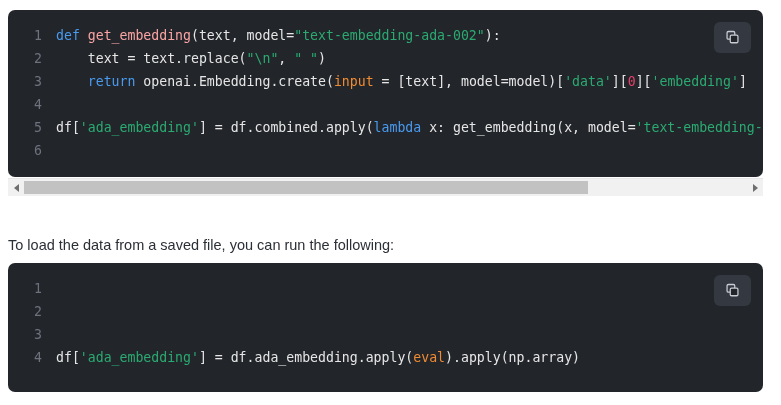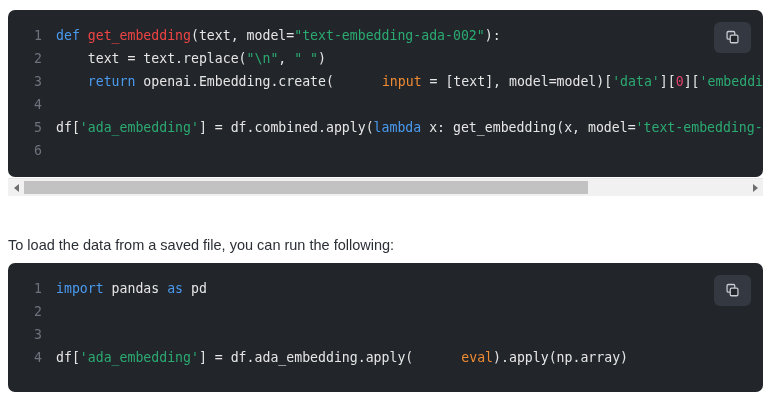--- a/index.html
+++ b/index.html
@@ -56,24 +56,24 @@
     user-select: none;
     font-size: 13.2px;
   }
   .code-text {
     color: #e6e6e6;
     white-space: pre;
   }
 
   
   .t-kw   { color: #4a9bf0; }
-  .t-fn   { color: #ef4444; }
+  .t-fn   { color: #fca5a5; }
   .t-str  { color: #2bab72; }
   .t-num  { color: #e8416a; }
-  .t-bi   { color: #ef8b33; margin-left: 48px; }
+  .t-bi   { color: #ef8b33; }
   .t-pl   { color: #e6e6e6; }
 
   
   .copy-btn {
     position: absolute;
     width: 37px;
     height: 31px;
     background: #343841;
     border-radius: 6px;
     display: flex;
@@ -174,21 +174,21 @@
     <div class="arrow right">
         <i></i>
       </div>
   </div>
 
   <p class="para" style="left:8px; top:220px;">To load the data from a saved file, you can run the following:</p>
 
   <div class="code-block" id="block2" style="left:8px; top:263px; width:755px; height:129px;">
     <div class="code-scroll" id="block2-scroll" style="height:129px;">
       <div class="code-inner" id="block2-lines">
-          <div class="code-line"><span class="ln">1</span><span class="code-text"><span class="t-kw">import</span><span class="t-pl"> pandas </span><span class="t-kw">as</span><span class="t-pl"> pd</span></span></div>
+          <div class="code-line"><span class="ln">1</span></div>
           <div class="code-line"><span class="ln">2</span><span class="code-text"><span class="t-pl"></span></span></div>
           <div class="code-line"><span class="ln">3</span></div>
           <div class="code-line"><span class="ln">4</span><span class="code-text"><span class="t-pl">df[</span><span class="t-str">'ada_embedding'</span><span class="t-pl">] = df.ada_embedding.apply(</span><span class="t-bi">eval</span><span class="t-pl">).apply(np.array)</span></span></div>
         </div>
     </div>
     <button class="copy-btn" style="right:12px; top:12px;">
       <span>
         <svg width="15" height="15" viewBox="0 0 16 16" fill="none" aria-hidden="true">
           <rect x="2.2" y="1.6" width="8.2" height="8.2" rx="1.4" stroke="#c9ccd2" stroke-width="1.35"></rect>
           <rect x="5.6" y="5.4" width="8.2" height="8.2" rx="1.4" fill="#22252a" stroke="#c9ccd2" stroke-width="1.35"></rect>

